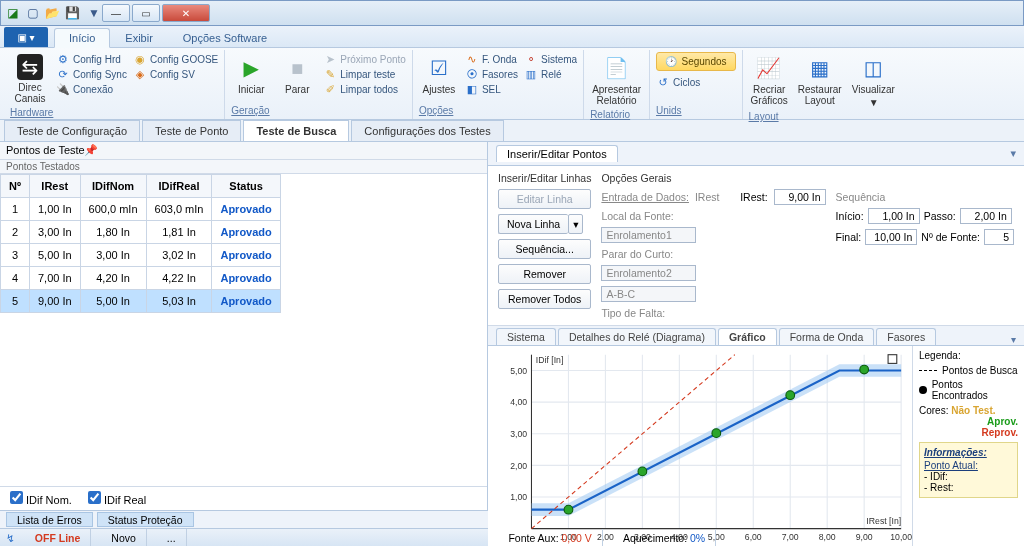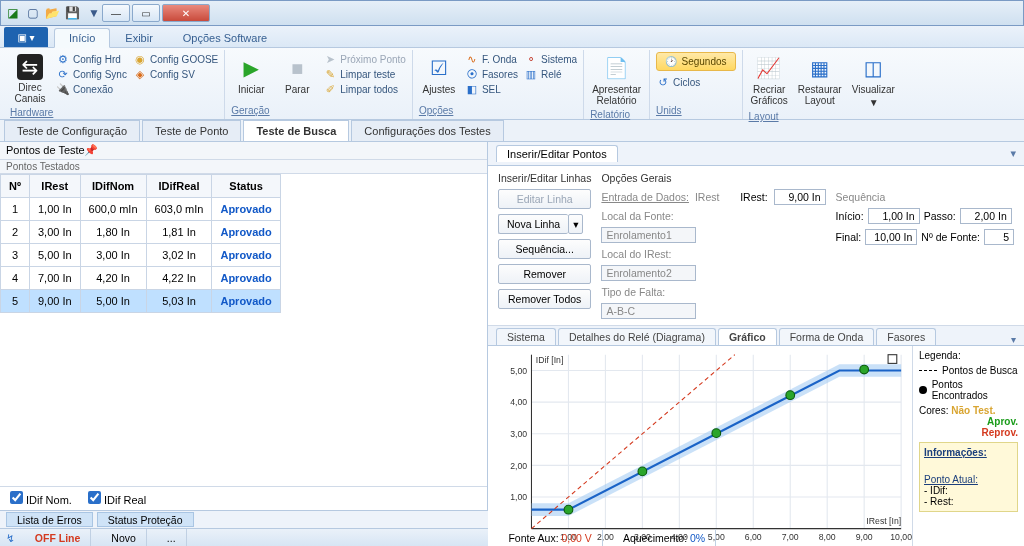--- a/index.html
+++ b/index.html
@@ -94,21 +94,21 @@
     .gtab.active { background:#fff; font-weight:bold;}
     
     .graph-wrap { flex:1; display:flex; background:#fff;}
     .graph-svg { flex:1; }
     .legend { width:112px; border-left:1px solid #d0dae8; padding:4px 6px; font-size:10px;}
     .legend-title { font-size:10px; margin-bottom:4px;}
     .legend-row { display:flex; align-items:center; gap:5px; margin-bottom:3px;}
     .legend-dash { width:18px; border-top:1px dashed #000;}
     .legend-dot { width:8px; height:8px; background:#000; border-radius:50%;}
     .info-box { background:#fff9d9; border:1px solid #e0d68a; padding:4px; margin-top:4px;}
-    .info-box .hdr { font-weight:bold; text-decoration:underline; color:#1c3f7c; margin-bottom:16px;}
+    .info-box .hdr { font-weight:bold; text-decoration:underline; color:#1c3f7c; margin-bottom:2px;font-style:italic;}
     .info-box .sub { text-decoration:underline; color:#1c3f7c; font-size:10px;}
     
     .bottom-tabs { height:18px; background:#eef3fa; border-top:1px solid #b6c9e0; display:flex; padding-left:6px; gap:4px; align-items:center;}
     .bottom-tab { background:#cfe3f7; border:1px solid #a9c5e3; padding:0 10px; font-size:10.5px; height:15px; display:flex; align-items:center;}
     
     .status-bar { height:18px; background:linear-gradient(#eaf1f9,#d7e5f4); border-top:1px solid #b6c9e0; display:flex; align-items:center; font-size:10.5px; padding:0 6px; gap:10px;}
     .status-cell { border-right:1px solid #c0d0e3; padding:0 10px; height:100%; display:flex; align-items:center;}
     .status-off { color:#d43a1f; font-weight:bold;}
     .status-spacer { flex:1;}
     .arrow-down { font-size:8px; color:#5a7aa7; margin-left:1px;}
@@ -383,24 +383,24 @@
         </div>
         <div style="display:flex;gap:6px;align-items:center;">
           <span class="ie-lbl" style="text-decoration:underline;">Entrada de Dados:</span>
           <span class="ie-lbl">IRest</span>
           <span style="flex:1"></span>
           <span>IRest:</span>
           <input class="ie-input" value="9,00 In" style="">
         </div>
         <div><span class="ie-lbl">Local da Fonte:</span></div>
         <div><input class="ie-sel" disabled="" value="Enrolamento1" style=""></div>
-        <div><span class="ie-lbl">Local do IRest:</span></div>
+        <div><span class="ie-lbl">Parar do Curto:</span></div>
         <div><input class="ie-sel" disabled="" value="Enrolamento2" style=""></div>
+        <div><input class="ie-sel" disabled="" value="A-B-C" style=""></div>
         <div><span class="ie-lbl">Tipo de Falta:</span></div>
-        <div><input class="ie-sel" disabled="" value="A-B-C" style=""></div>
       </div>
       <div class="ie-col" style="min-width:150px;">
         <div style="height:14px;"></div>
         <div class="ie-lbl">Sequência</div>
         <div class="ie-field">
             <span>Início:</span>
             <input class="ie-input" value="1,00 In" style="">
           <span>Passo:</span>
             <input class="ie-input" value="2,00 In" style="">
           </div>

